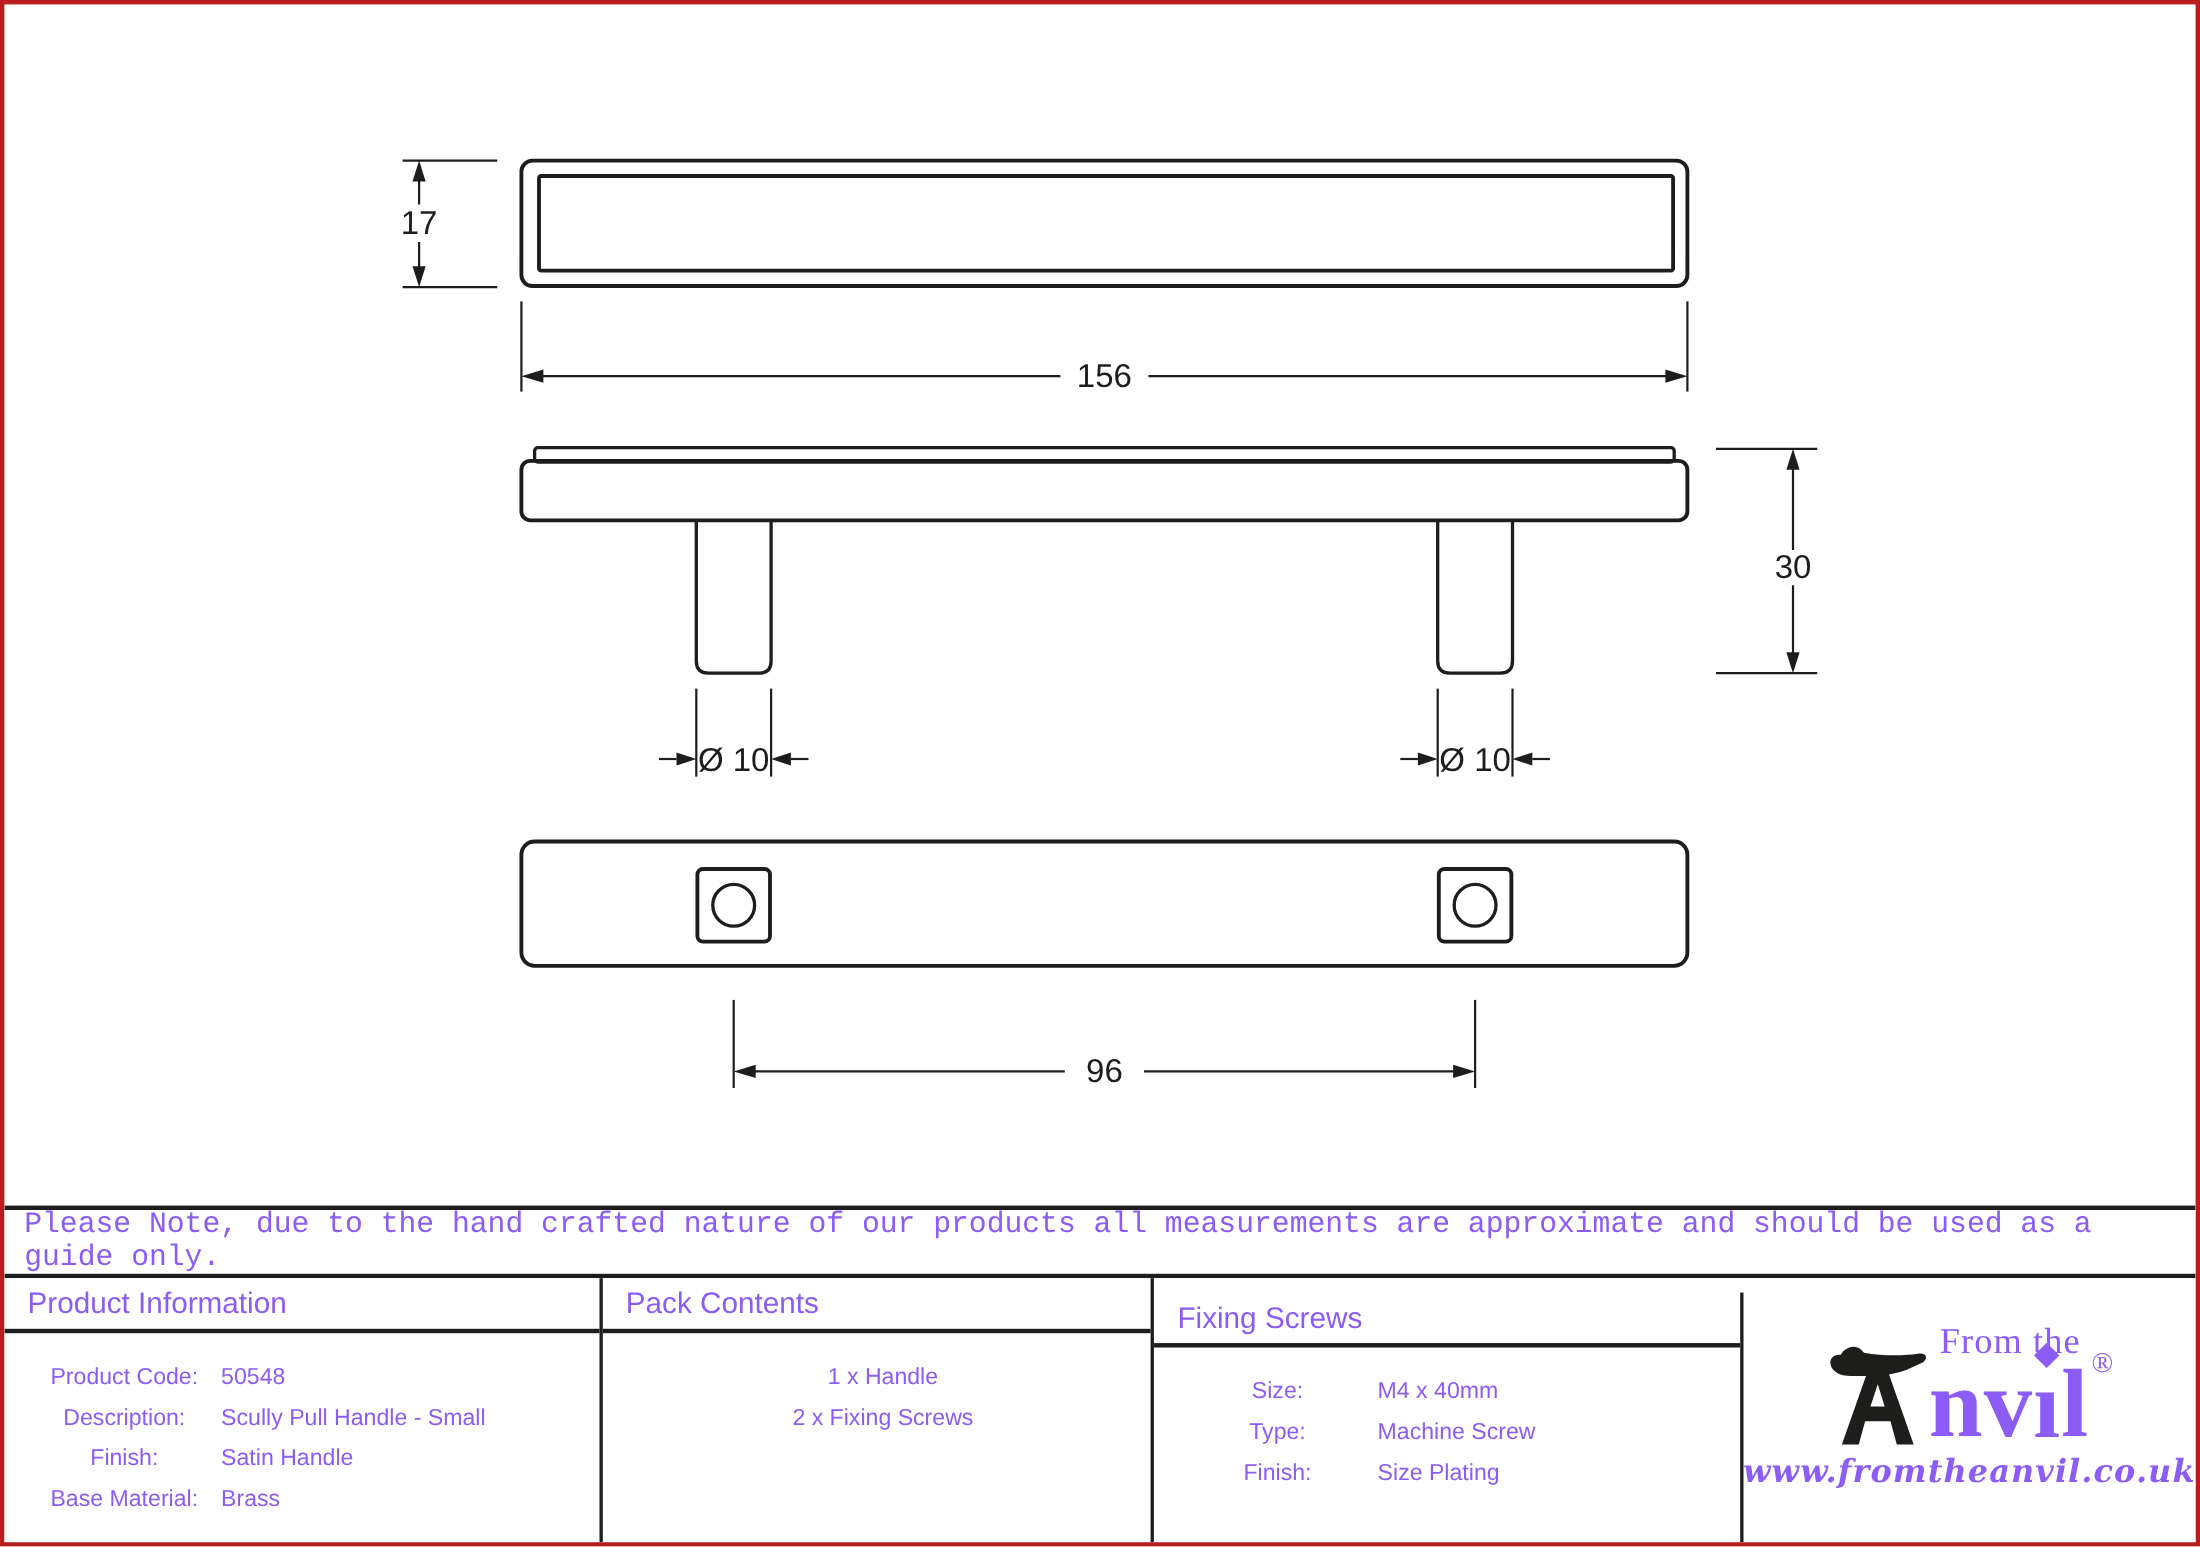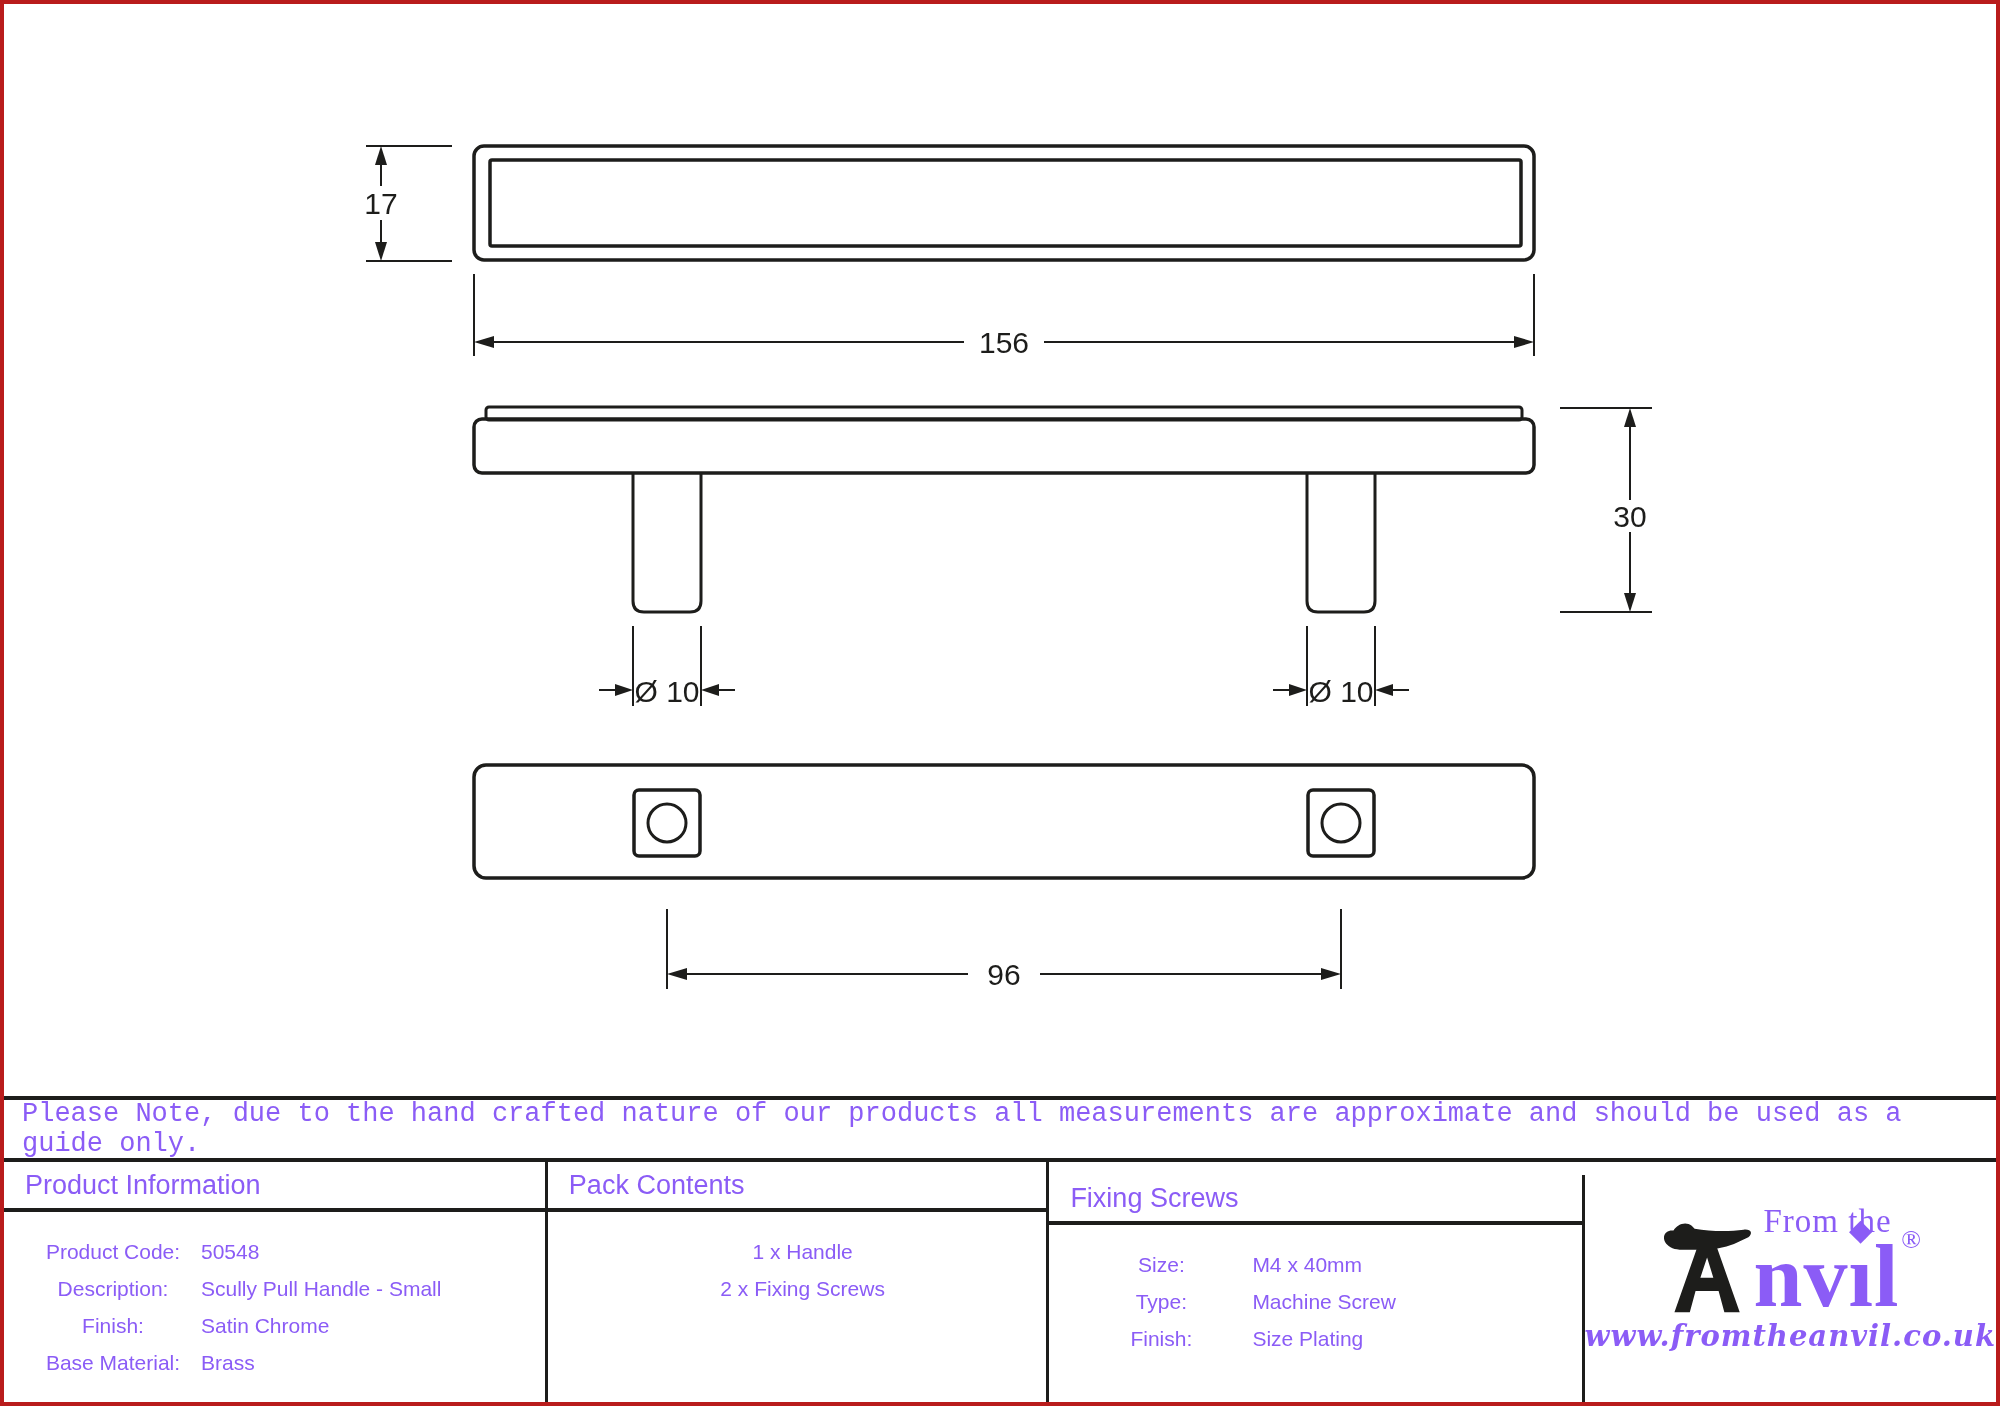--- a/index.html
+++ b/index.html
@@ -210,21 +210,21 @@
         <div class="kv">
           <span class="k">Product Code:</span>
           <span class="v">50548</span>
         </div>
         <div class="kv">
           <span class="k">Description:</span>
           <span class="v">Scully Pull Handle - Small</span>
         </div>
         <div class="kv">
           <span class="k">Finish:</span>
-          <span class="v">Satin Chrome</span>
+          <span class="v">Satin Handle</span>
         </div>
         <div class="kv">
           <span class="k">Base Material:</span>
           <span class="v">Brass</span>
         </div>
       </div>
     </div>
 
     <div class="col col-2">
       <div class="th">Pack Contents</div>

